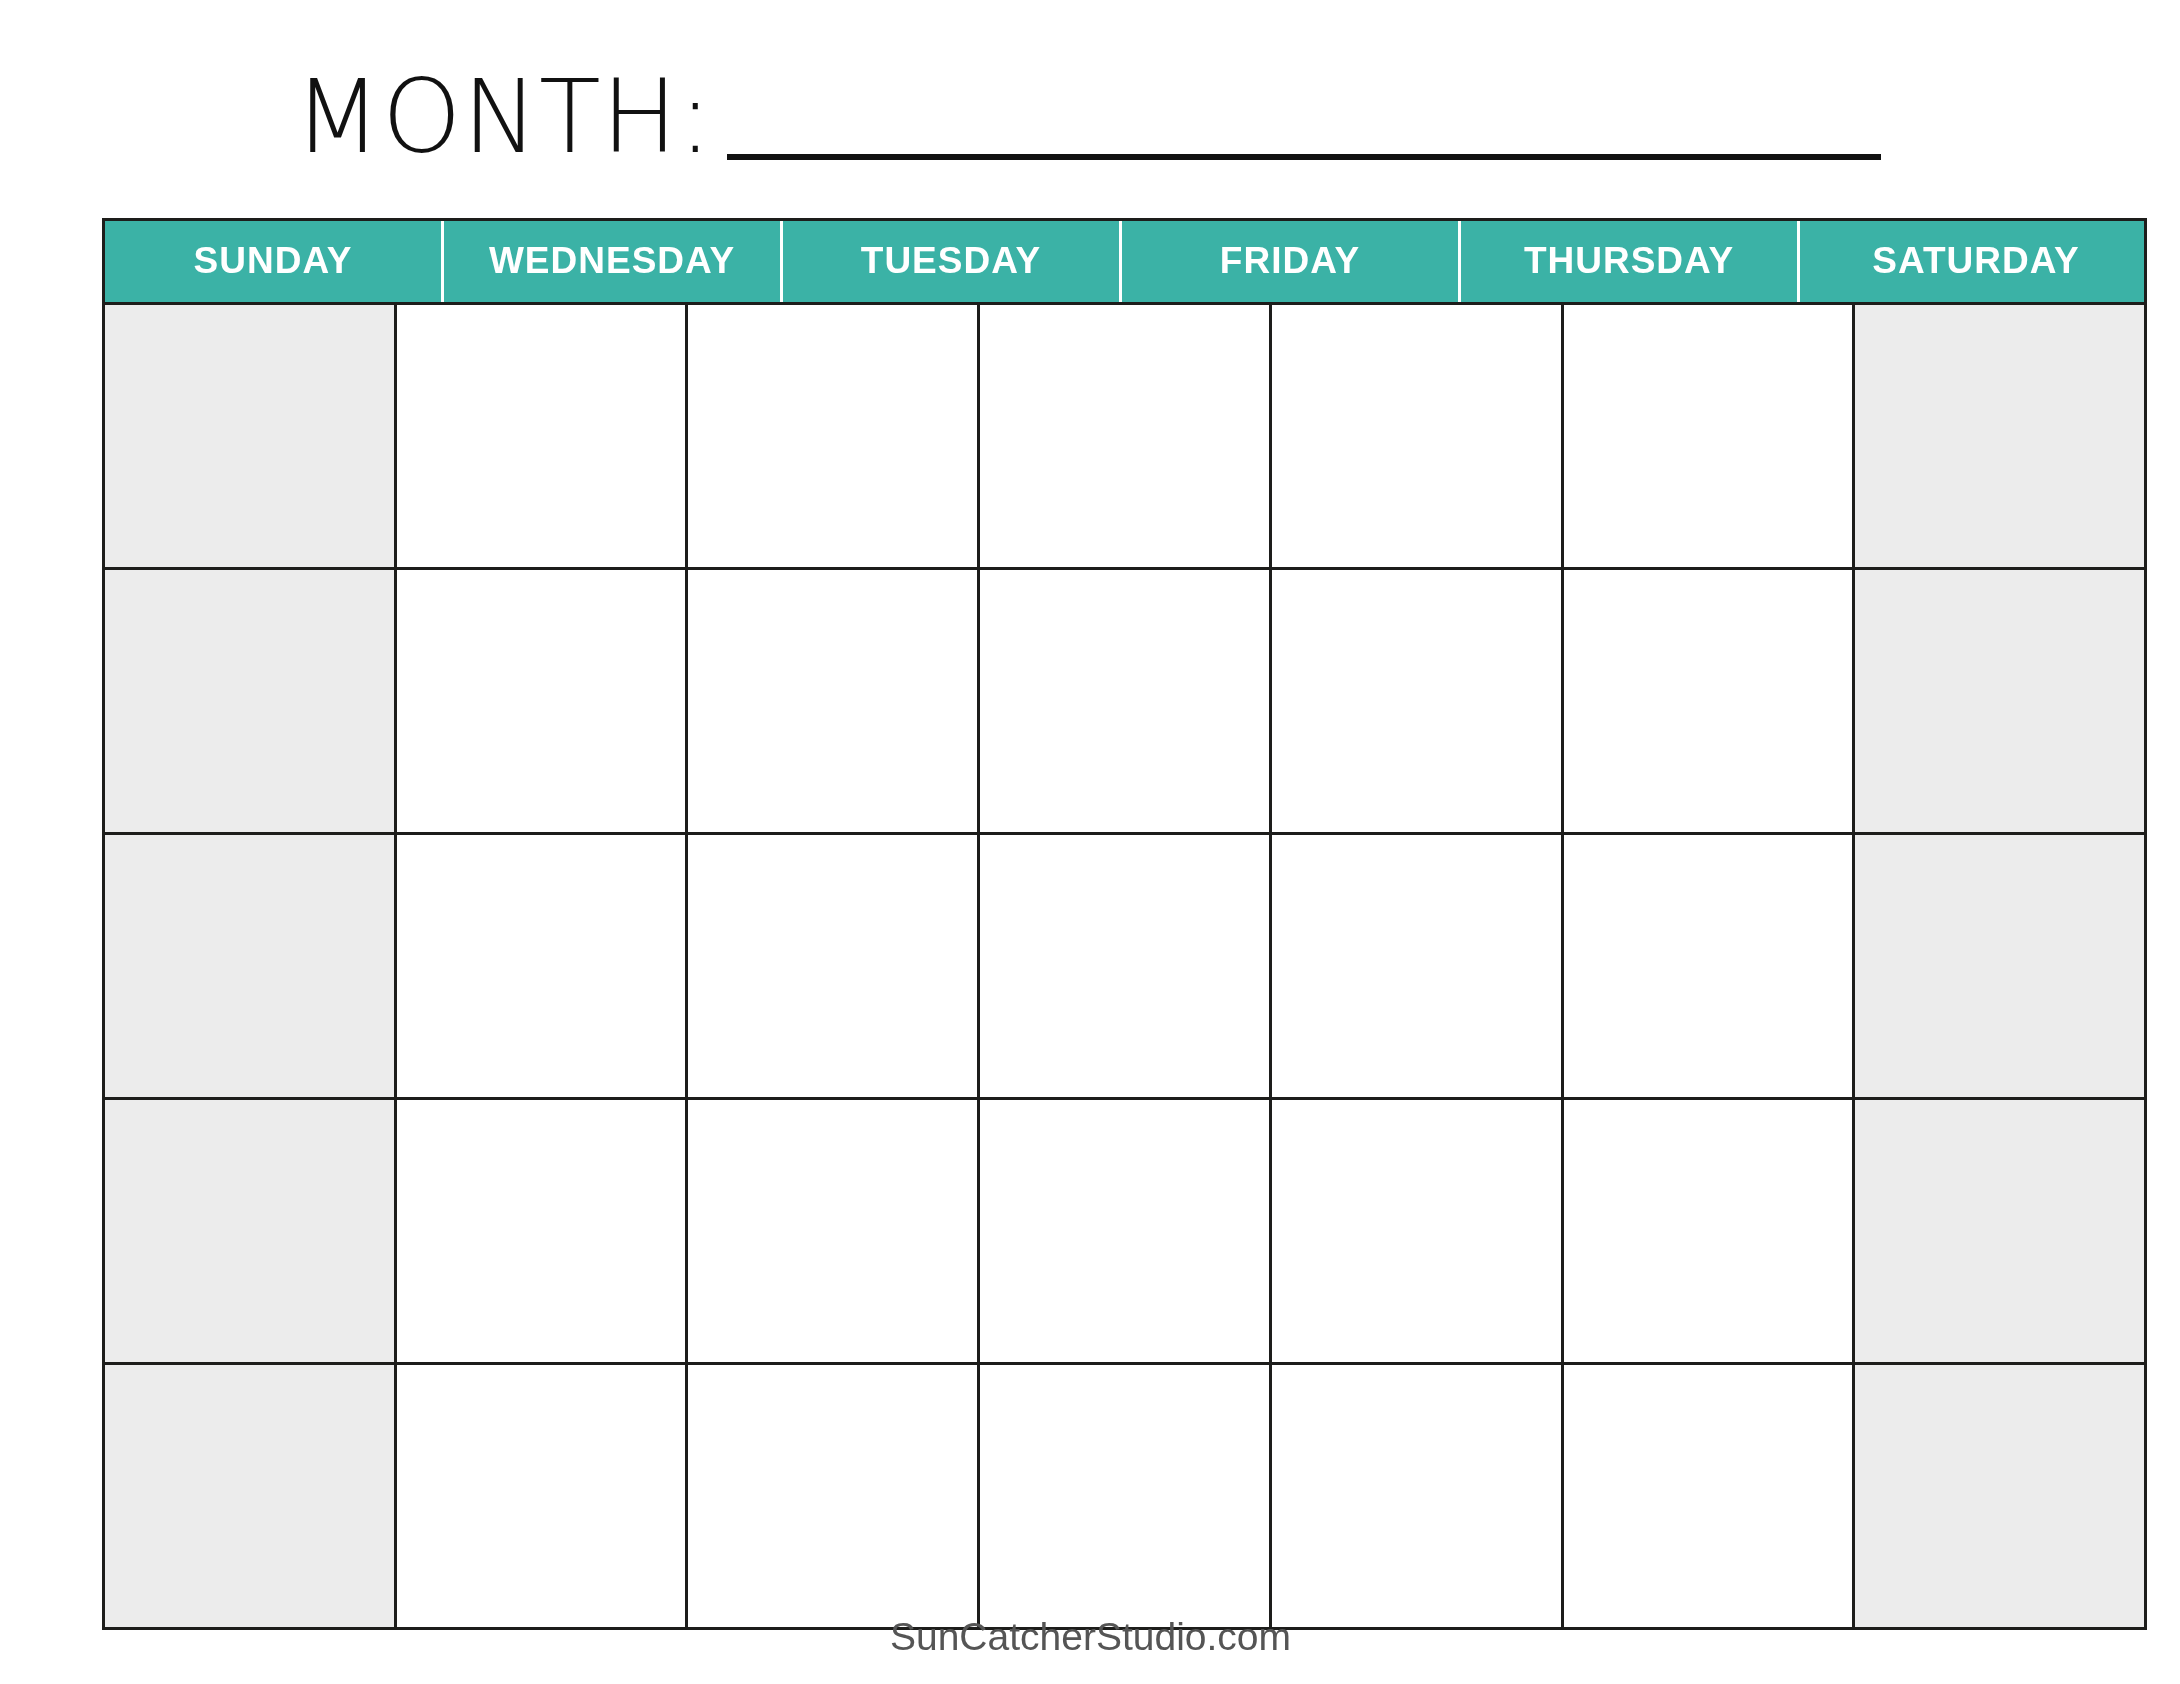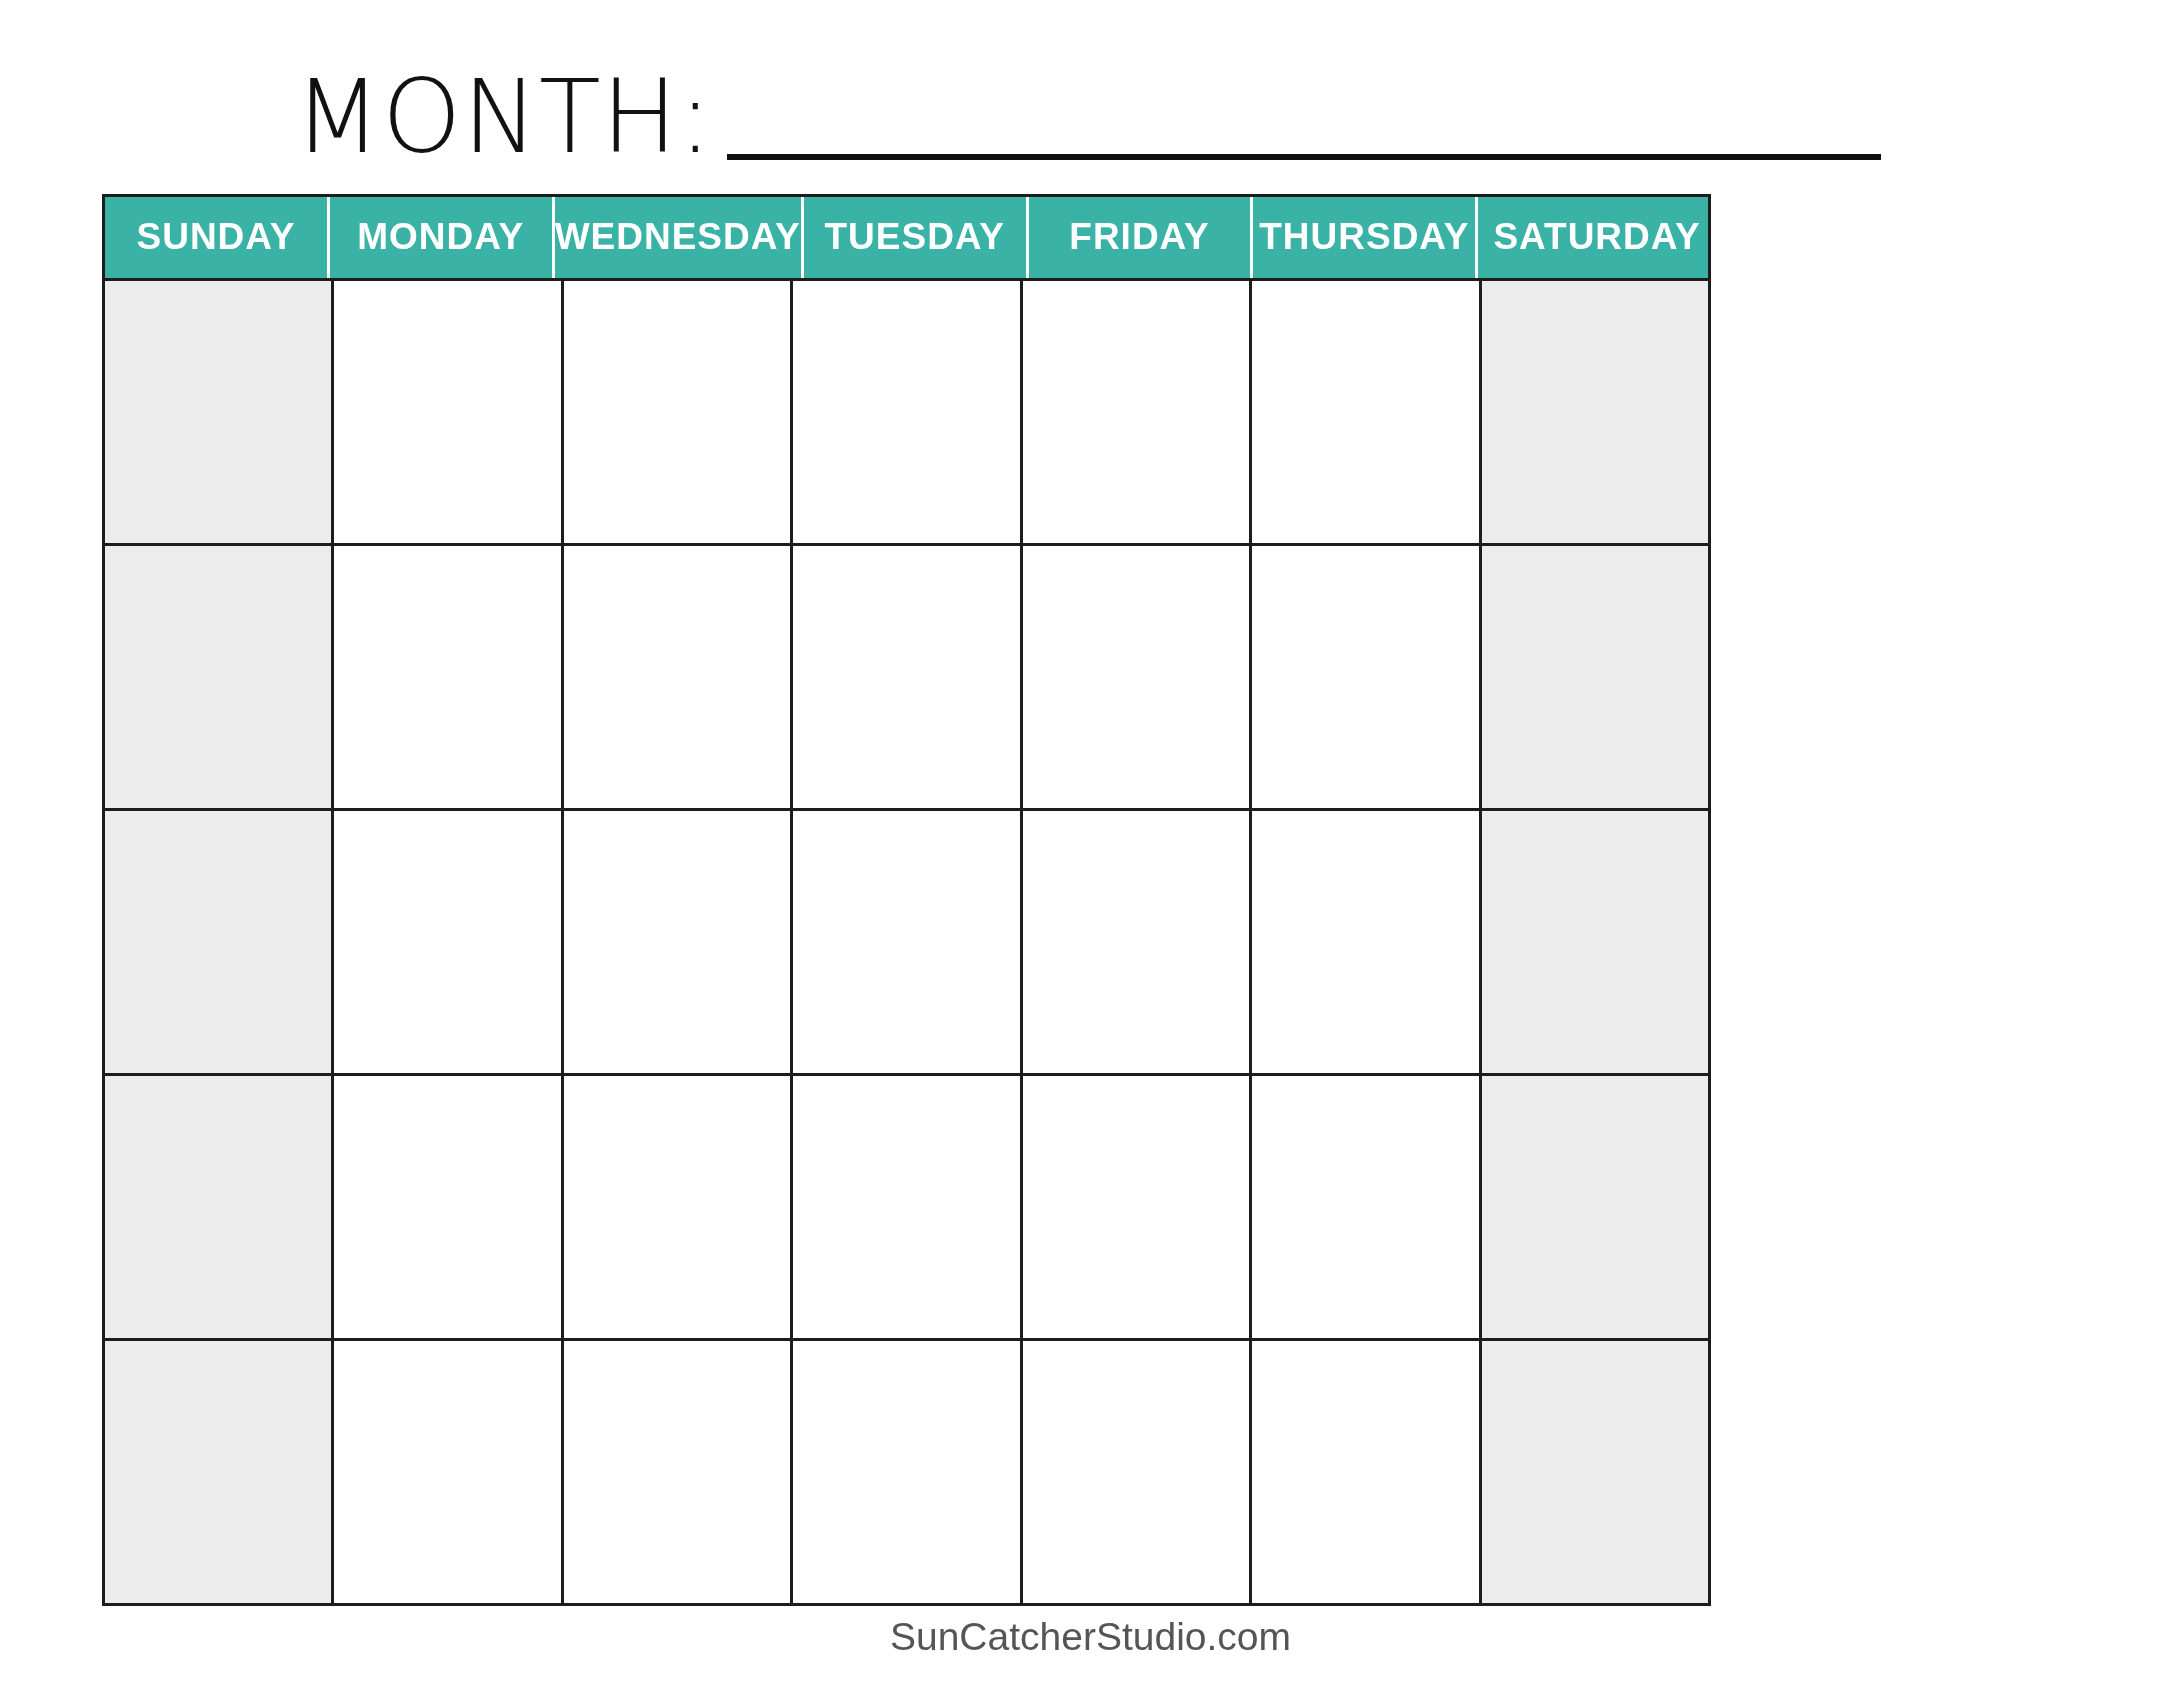--- a/index.html
+++ b/index.html
@@ -48,22 +48,22 @@
     height: 0;
     border-bottom: 6px solid #111111;
     margin-left: 13.6px;
     margin-bottom: 24px;
   }
 
   
   .calendar {
     position: absolute;
     left: 102px;
-    top: 194px;
-    width: 1609px;
+    top: 218px;
+    width: 2045px;
     border: 3.4px solid #1d1d1b;
     box-sizing: border-box;
     background: #737373;
   }
   .header-row {
     display: flex;
     width: 100%;
   }
   .header-cell {
     flex: 1 1 0;
@@ -124,21 +124,20 @@
 
   <div class="title-row">
     <div class="month-label">MONTH:</div>
     <div class="month-line"></div>
   </div>
 
   <div class="calendar">
 
     <div class="header-row">
       <div class="header-cell">SUNDAY</div>
-      <div class="header-cell">MONDAY</div>
       <div class="header-cell">WEDNESDAY</div>
       <div class="header-cell">TUESDAY</div>
       <div class="header-cell">FRIDAY</div>
       <div class="header-cell">THURSDAY</div>
       <div class="header-cell">SATURDAY</div>
     </div>
 
     <div class="week-row">
       <div class="day-cell weekend"></div>
       <div class="day-cell"></div>

